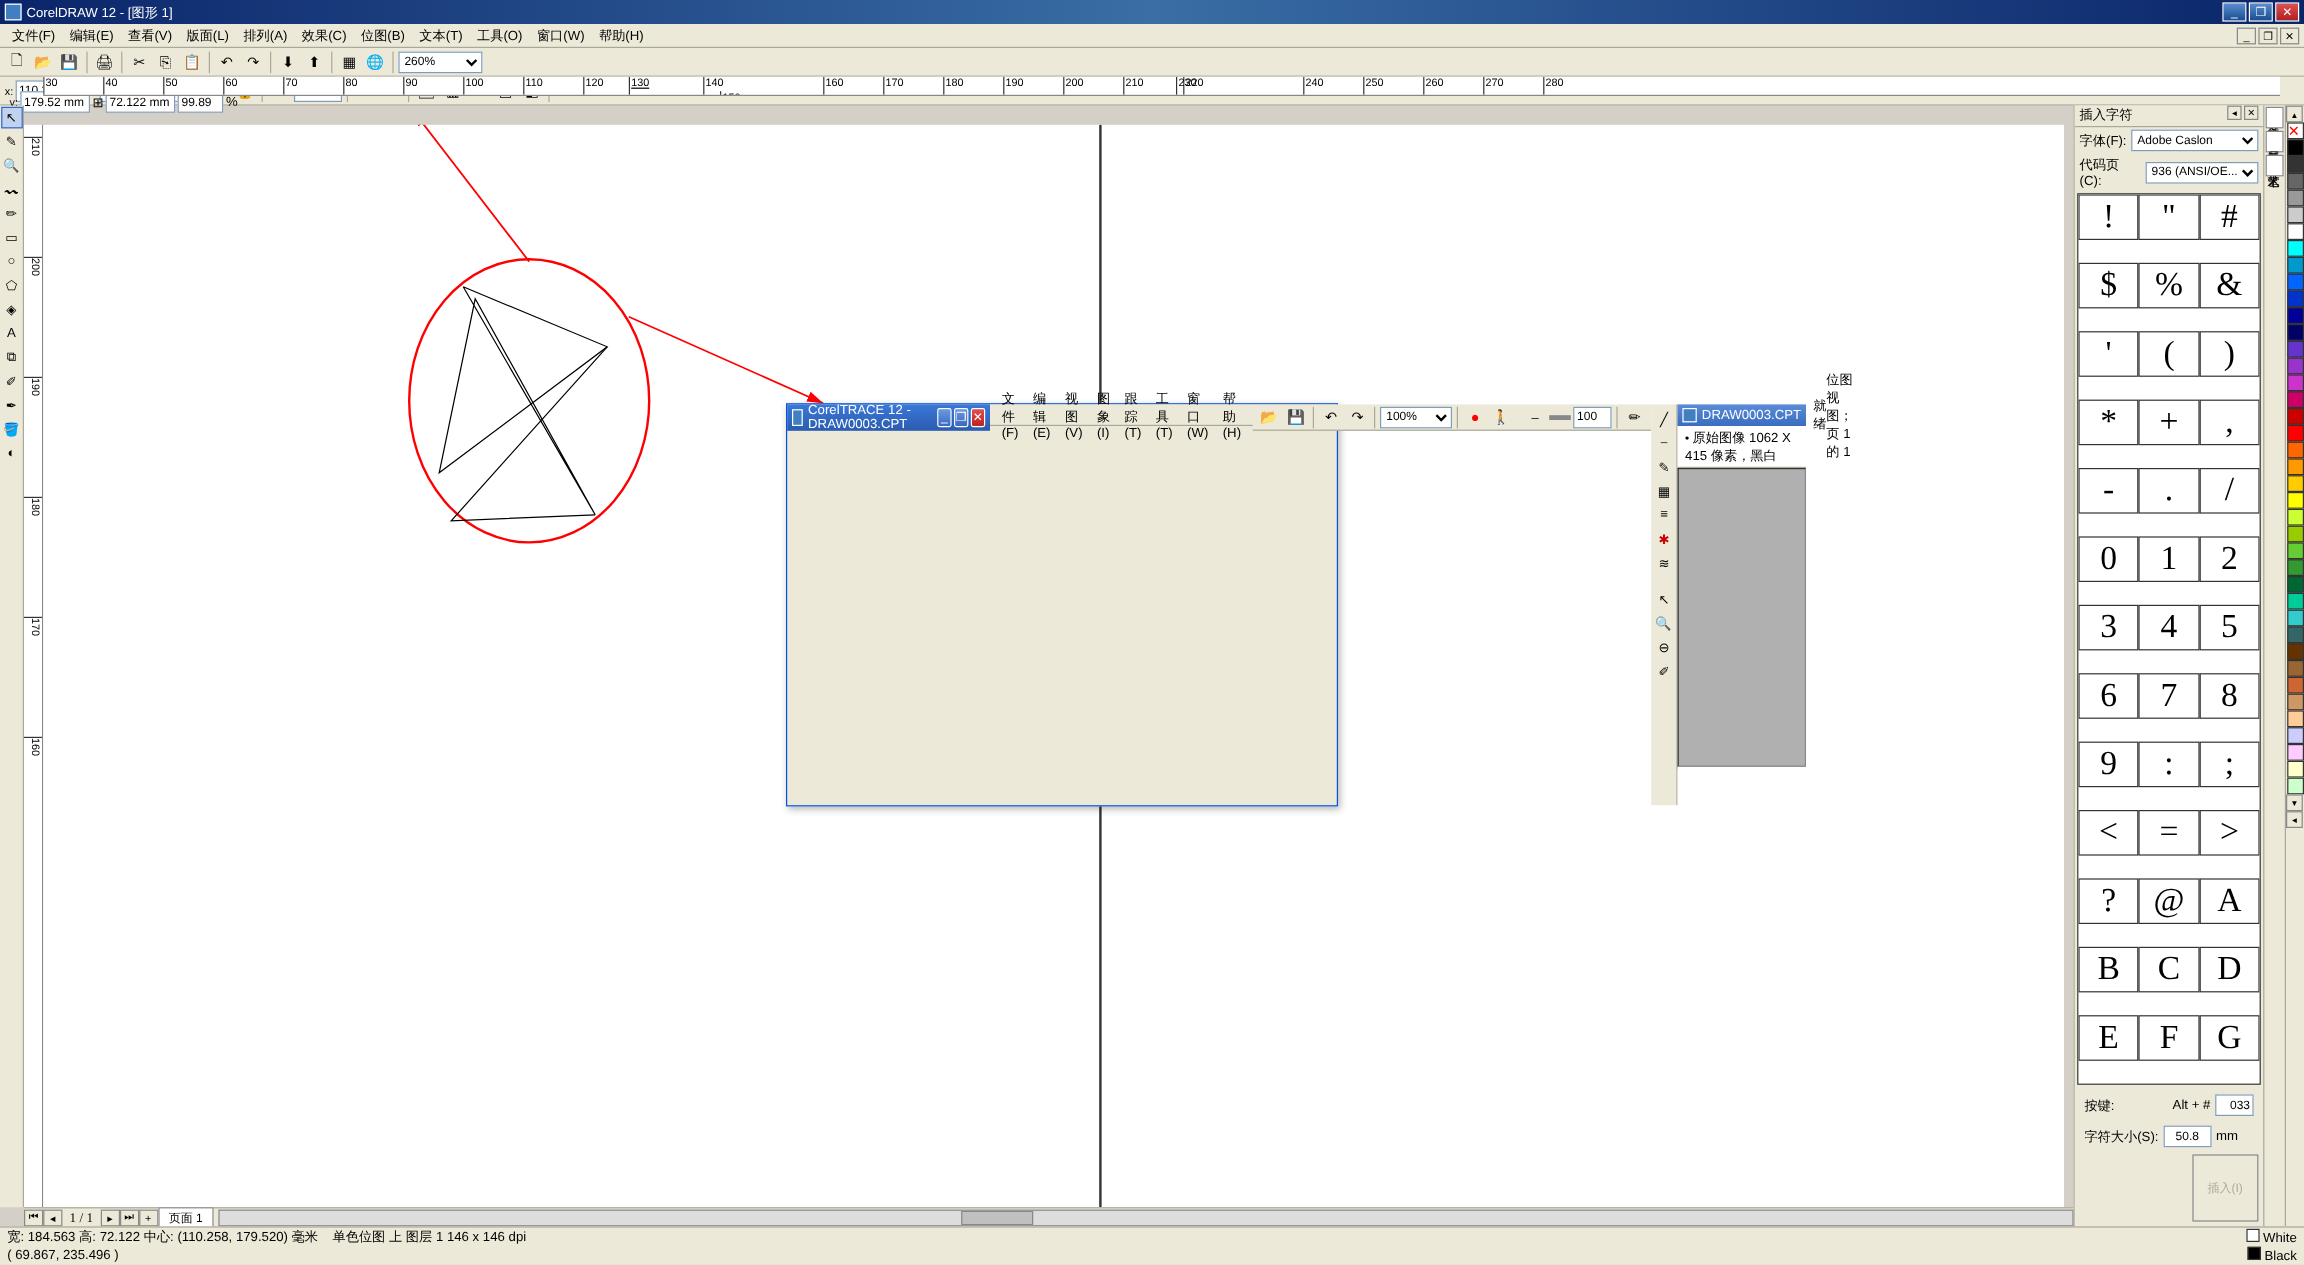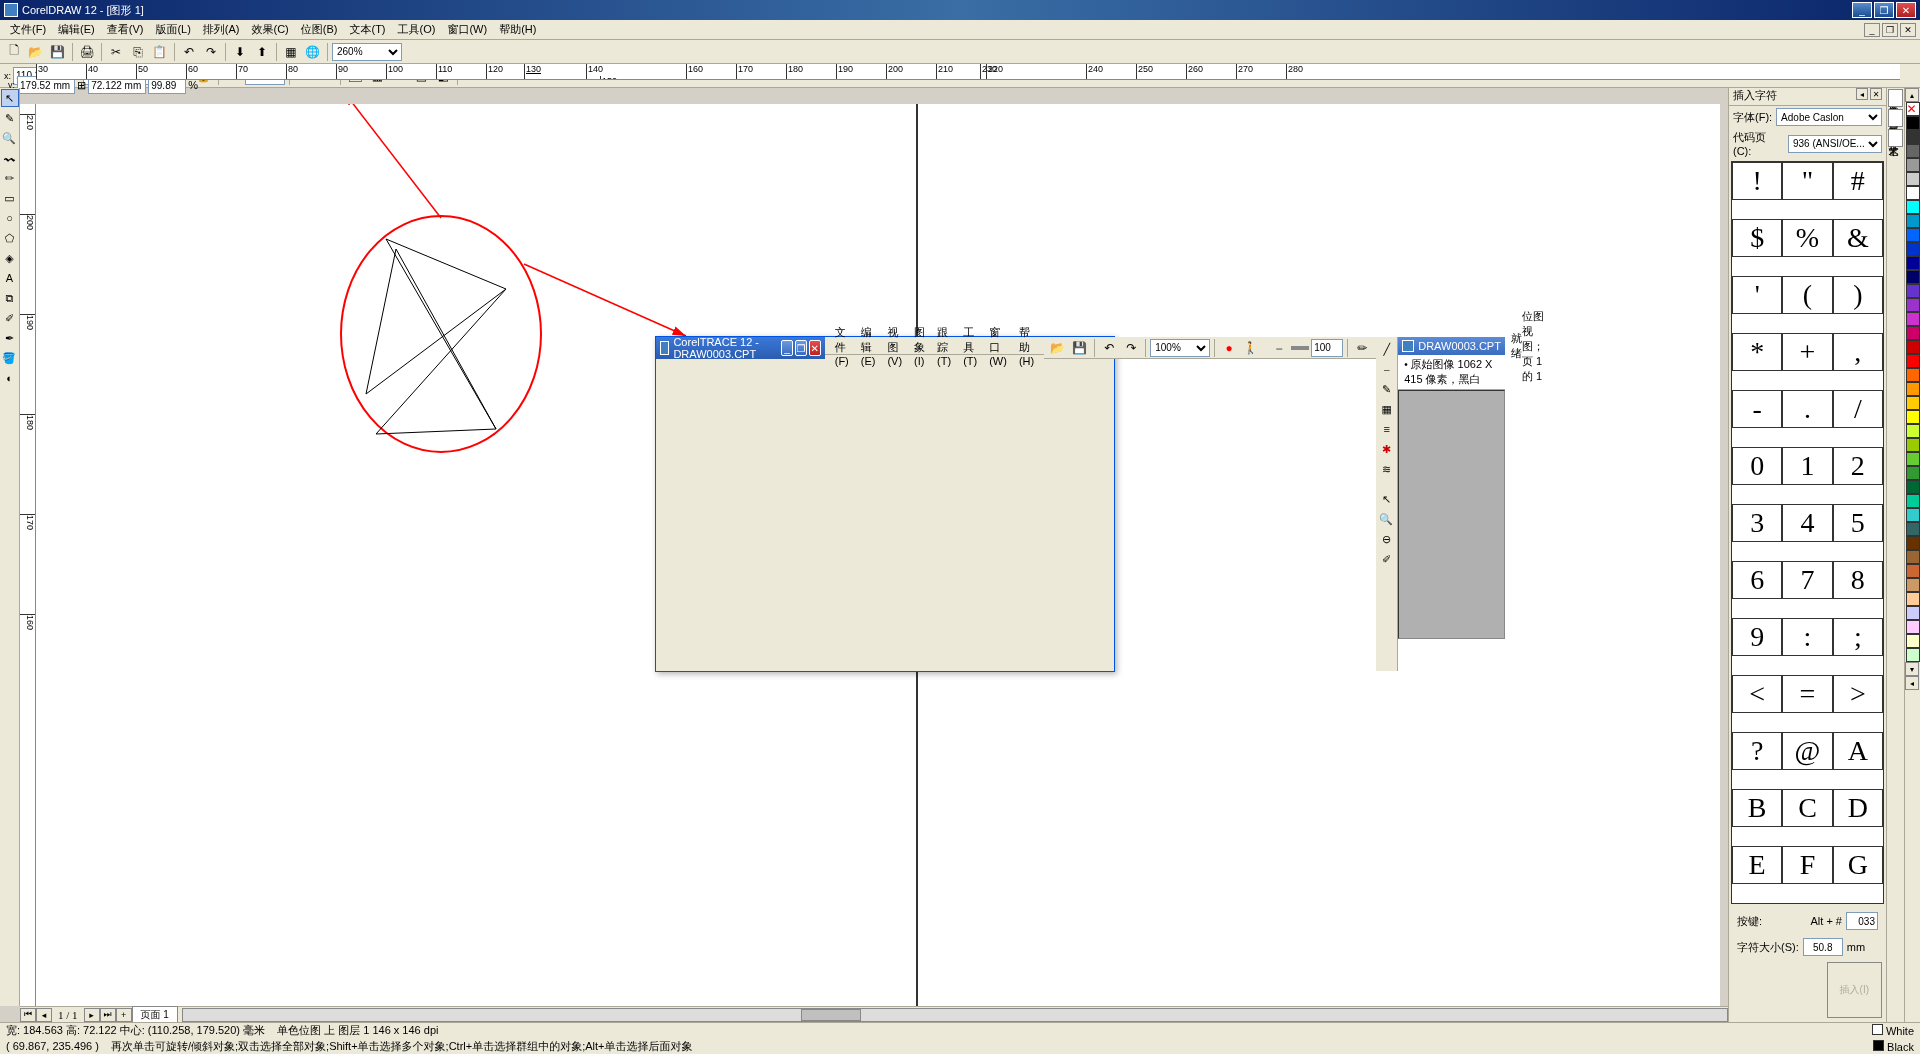--- a/index.html
+++ b/index.html
@@ -474,17 +474,16 @@
 
 <div class="status">
   <div class="status-row">
     <span>宽: 184.563 高: 72.122 中心: (110.258, 179.520) 毫米</span>
     <span>单色位图 上 图层 1 146 x 146 dpi</span>
     <span class="spacer"></span>
     <span><span class="fill-sw" style="background:#fff"></span><span>White</span></span>
   </div>
   <div class="status-row">
     <span>( 69.867, 235.496 )</span>
-    <span>再次单击可旋转/倾斜对象;双击选择全部对象;Shift+单击选择多个对象;Ctrl+单击选择群组中的对象;Alt+单击选择后面对象</span>
     <span class="spacer"></span>
     <span><span class="fill-sw" style="background:#000"></span><span>Black</span></span>
   </div>
 </div>
 
 </body></html>

